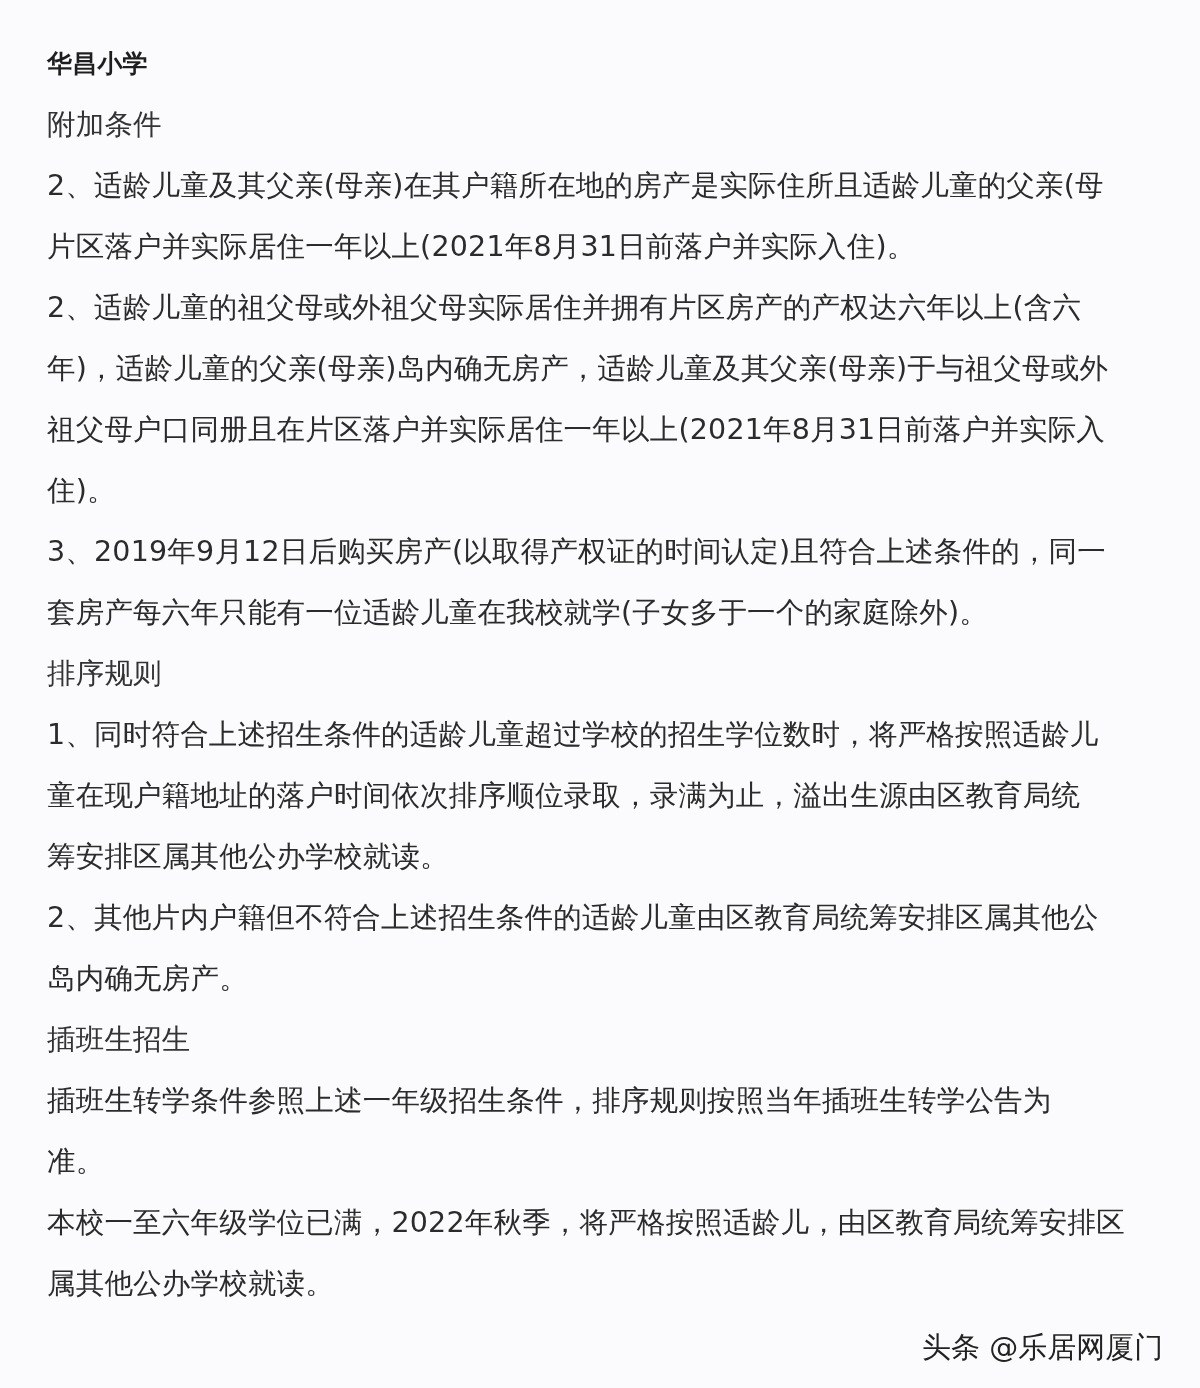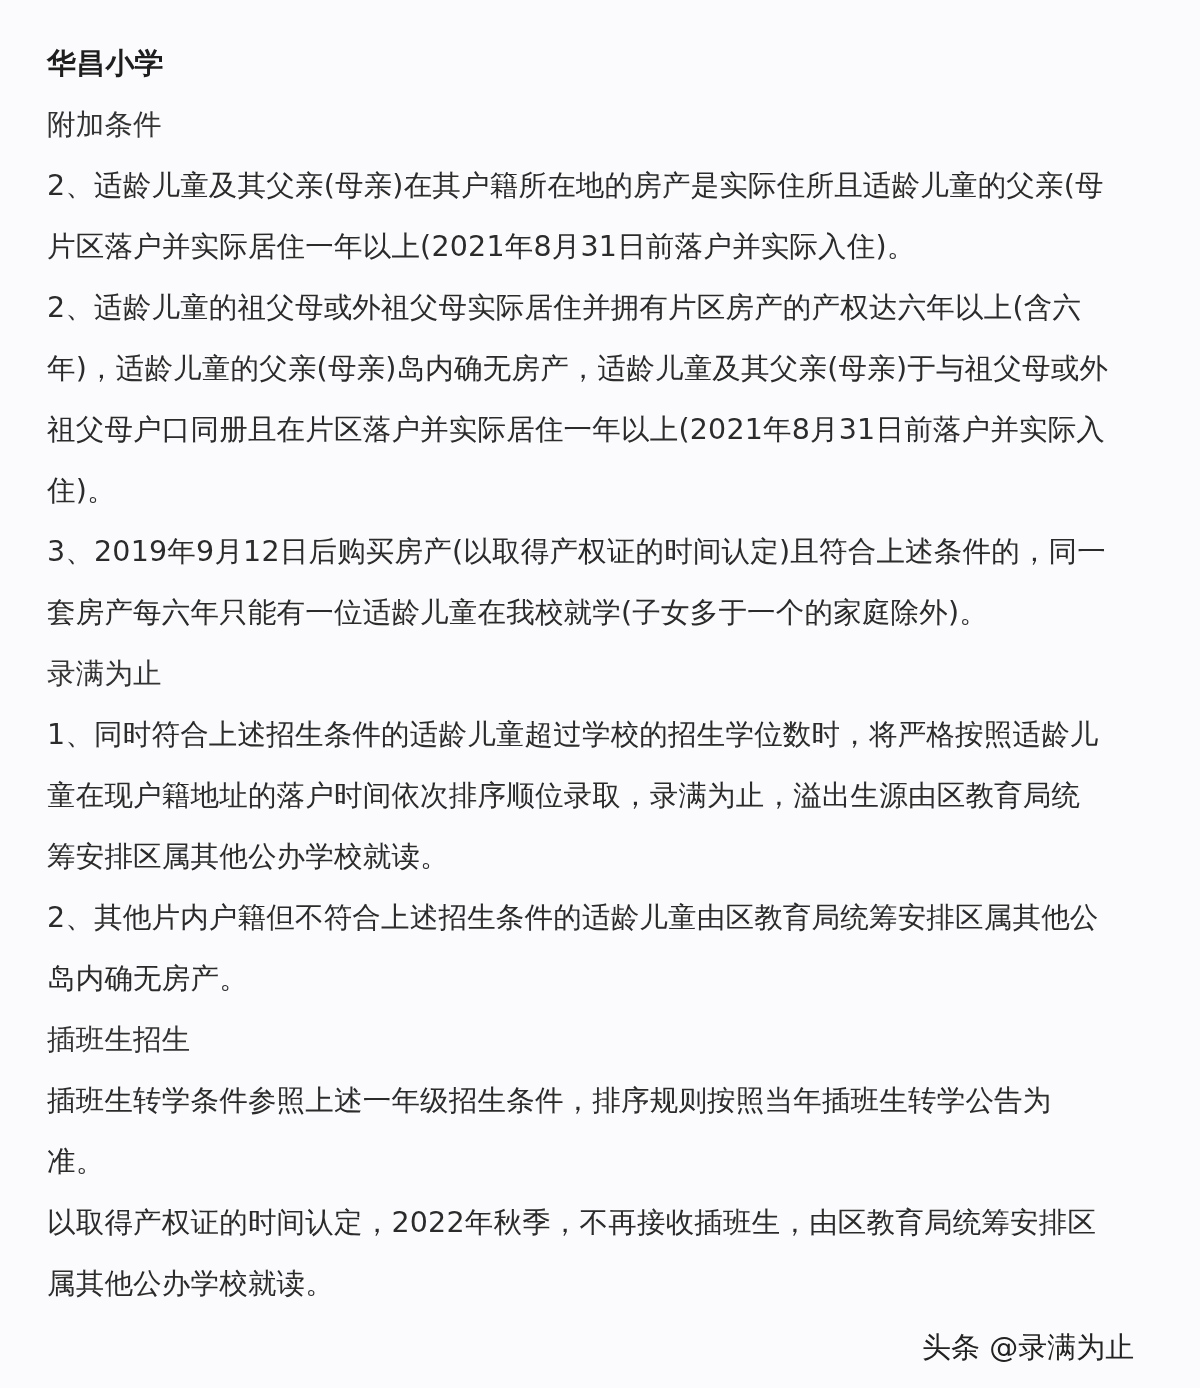--- a/index.html
+++ b/index.html
@@ -24,21 +24,21 @@
     .line {
       height: 61px;
       line-height: 61px;
       font-size: 28.5px;
       white-space: nowrap;
       letter-spacing: 0.2px;
     }
     .title {
       font-weight: bold;
       color: #1e1e1e;
-      font-size: 29px;
+      font-size: 25px;
     }
     .heading {
       color: #333;
     }
     .watermark {
       position: absolute;
       left: 922px;
       top: 1328px;
       font-size: 29px;
       color: #222;
@@ -59,30 +59,30 @@
     <div class="line">片区落户并实际居住一年以上(2021年8月31日前落户并实际入住)。</div>
     <div class="line">2、适龄儿童的祖父母或外祖父母实际居住并拥有片区房产的产权达六年以上(含六</div>
     <div class="line">年)，适龄儿童的父亲(母亲)岛内确无房产，适龄儿童及其父亲(母亲)于与祖父母或外</div>
     <div class="line">祖父母户口同册且在片区落户并实际居住一年以上(2021年8月31日前落户并实际入</div>
     <div class="line">住)。</div>
     <div class="line">3、2019年9月12日后购买房产(以取得产权证的时间认定)且符合上述条件的，同一</div>
     <div class="line">套房产每六年只能有一位适龄儿童在我校就学(子女多于一个的家庭除外)。</div>
   </div>
 
   <div>
-    <div class="line heading">录满为止</div>
+    <div class="line heading">排序规则</div>
     <div class="line">1、同时符合上述招生条件的适龄儿童超过学校的招生学位数时，将严格按照适龄儿</div>
     <div class="line">童在现户籍地址的落户时间依次排序顺位录取，录满为止，溢出生源由区教育局统</div>
     <div class="line">筹安排区属其他公办学校就读。</div>
     <div class="line">2、其他片内户籍但不符合上述招生条件的适龄儿童由区教育局统筹安排区属其他公</div>
     <div class="line">岛内确无房产。</div>
   </div>
 
   <div>
     <div class="line heading">插班生招生</div>
     <div class="line">插班生转学条件参照上述一年级招生条件，排序规则按照当年插班生转学公告为</div>
     <div class="line">准。</div>
-    <div class="line">以取得产权证的时间认定，2022年秋季，不再接收插班生，由区教育局统筹安排区</div>
+    <div class="line">本校一至六年级学位已满，2022年秋季，将严格按照适龄儿，由区教育局统筹安排区</div>
     <div class="line">属其他公办学校就读。</div>
   </div>
 </div>
 
-<div class="watermark">头条 @录满为止</div>
+<div class="watermark">头条 @乐居网厦门</div>
 
 </body></html>

